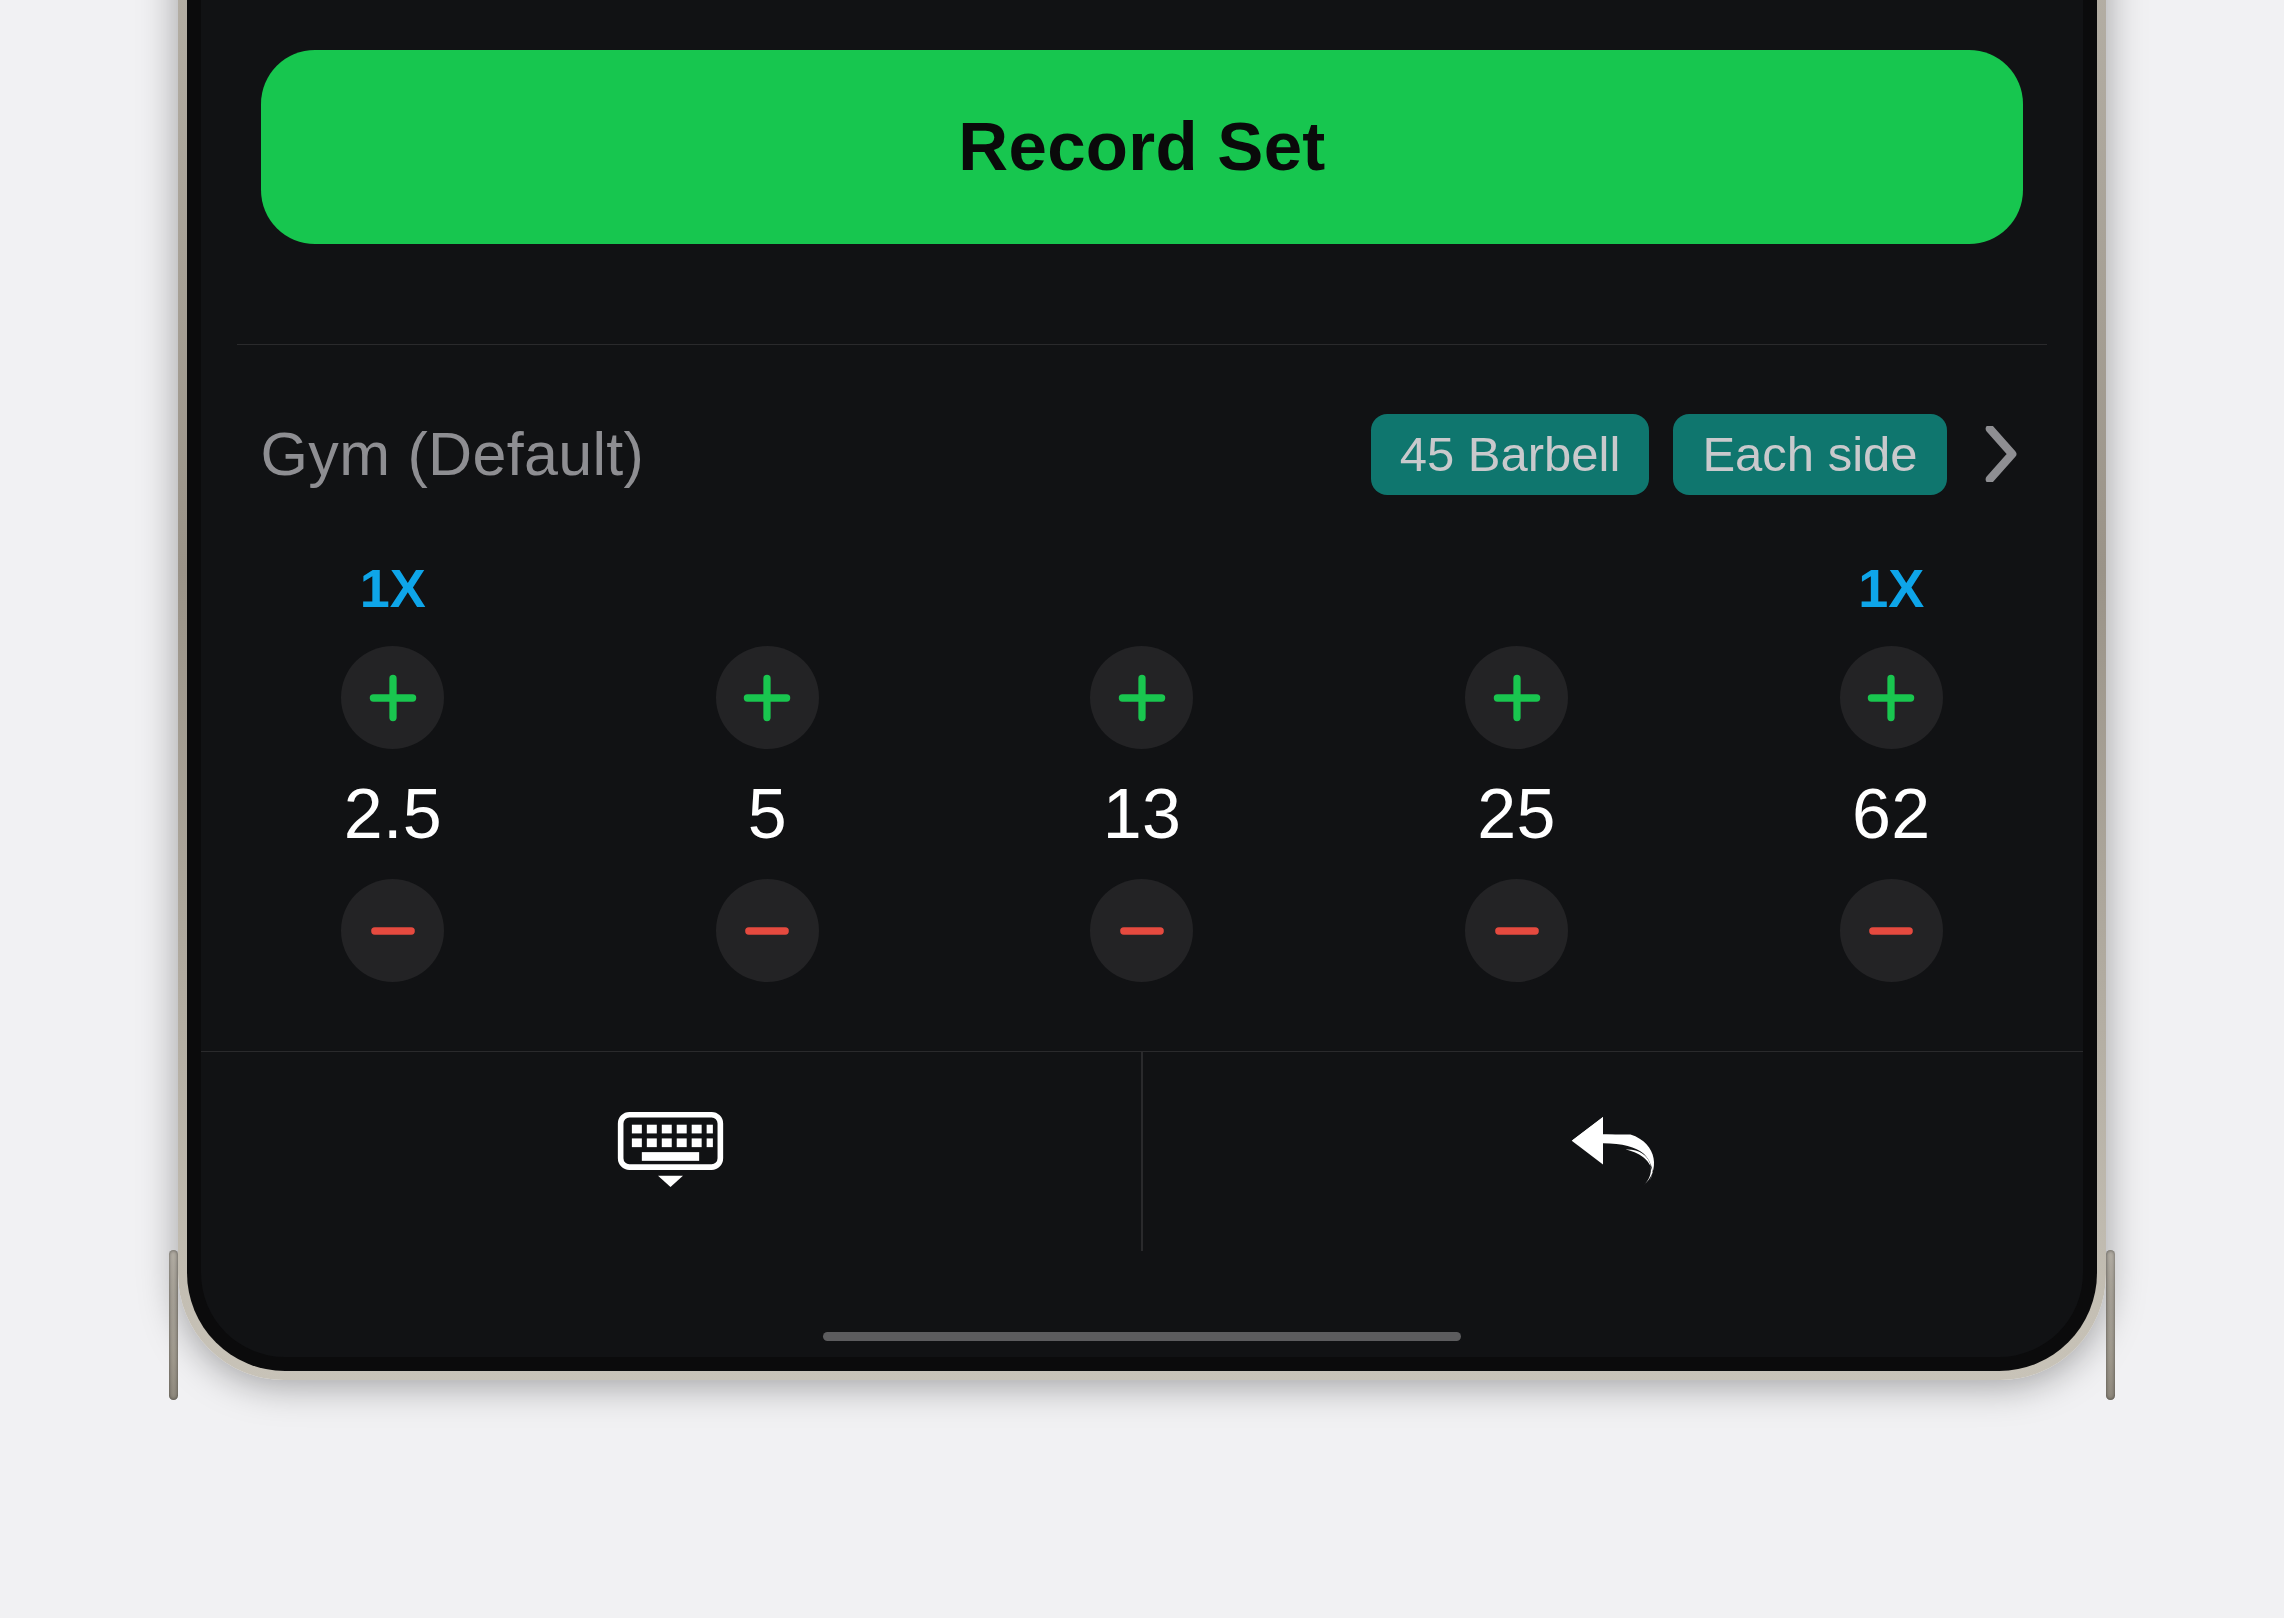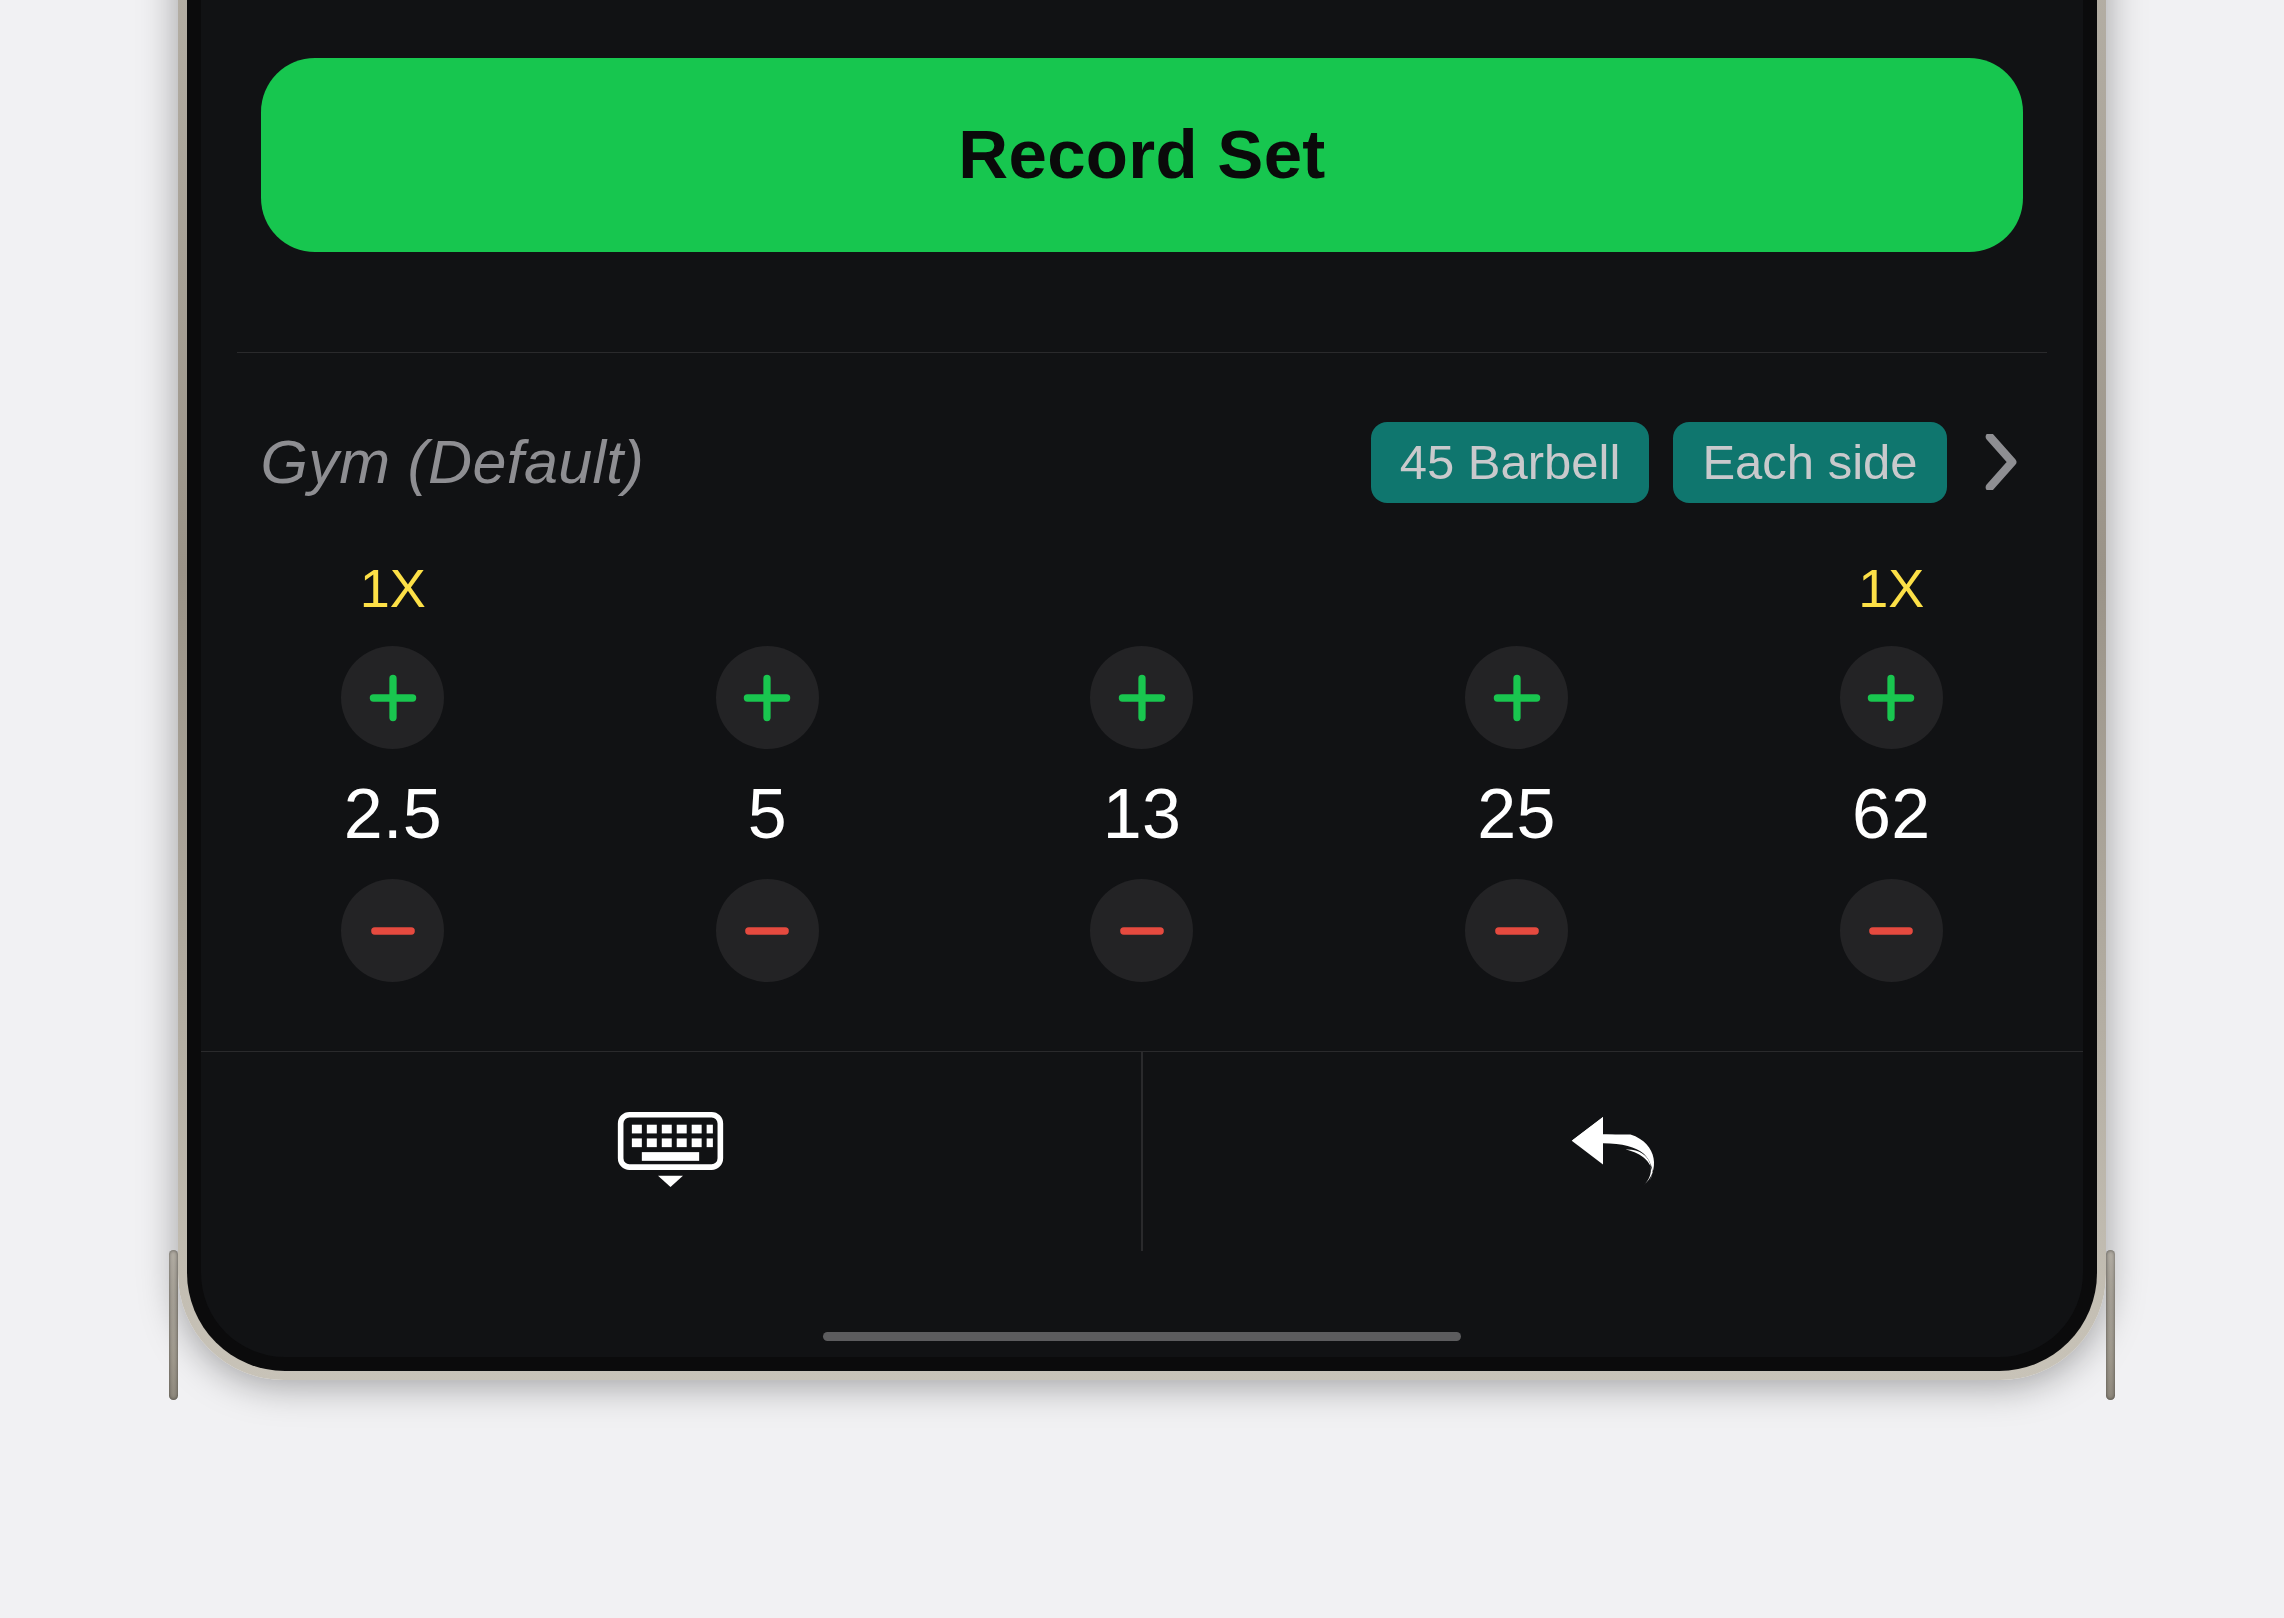--- a/index.html
+++ b/index.html
@@ -104,21 +104,20 @@
     .plate-header {
       display: flex;
       align-items: center;
       gap: 24px;
     }
     .gym-label {
       color: #8e8e92;
       font-size: 61px;
       flex: 1;
       letter-spacing: 0.3px;
-      font-style: italic;
     }
     .chip {
       background: #0f766e;
       color: #c9c9cc;
       font-size: 49px;
       padding: 12.5px 29px;
       border-radius: 16.3px;
     }
     .chevron-btn {
       width: 44px;
@@ -138,25 +137,26 @@
     .plate-col {
       width: 15%;
       display: flex;
       flex-direction: column;
       align-items: center;
       gap: 27.5px;
     }
     .mult {
       height: 60px;
       font-size: 54px;
-      font-weight: 400;
-      color: #fde047;
+      font-weight: 700;
+      color: #0ea5e9;
       display: flex;
       align-items: flex-end;
       justify-content: center;
+      margin-top: 8px;
     }
     .circle-btn {
       width: 103px;
       height: 103px;
       border-radius: 50%;
       background: #232325;
       display: flex;
       align-items: center;
       justify-content: center;
     }

